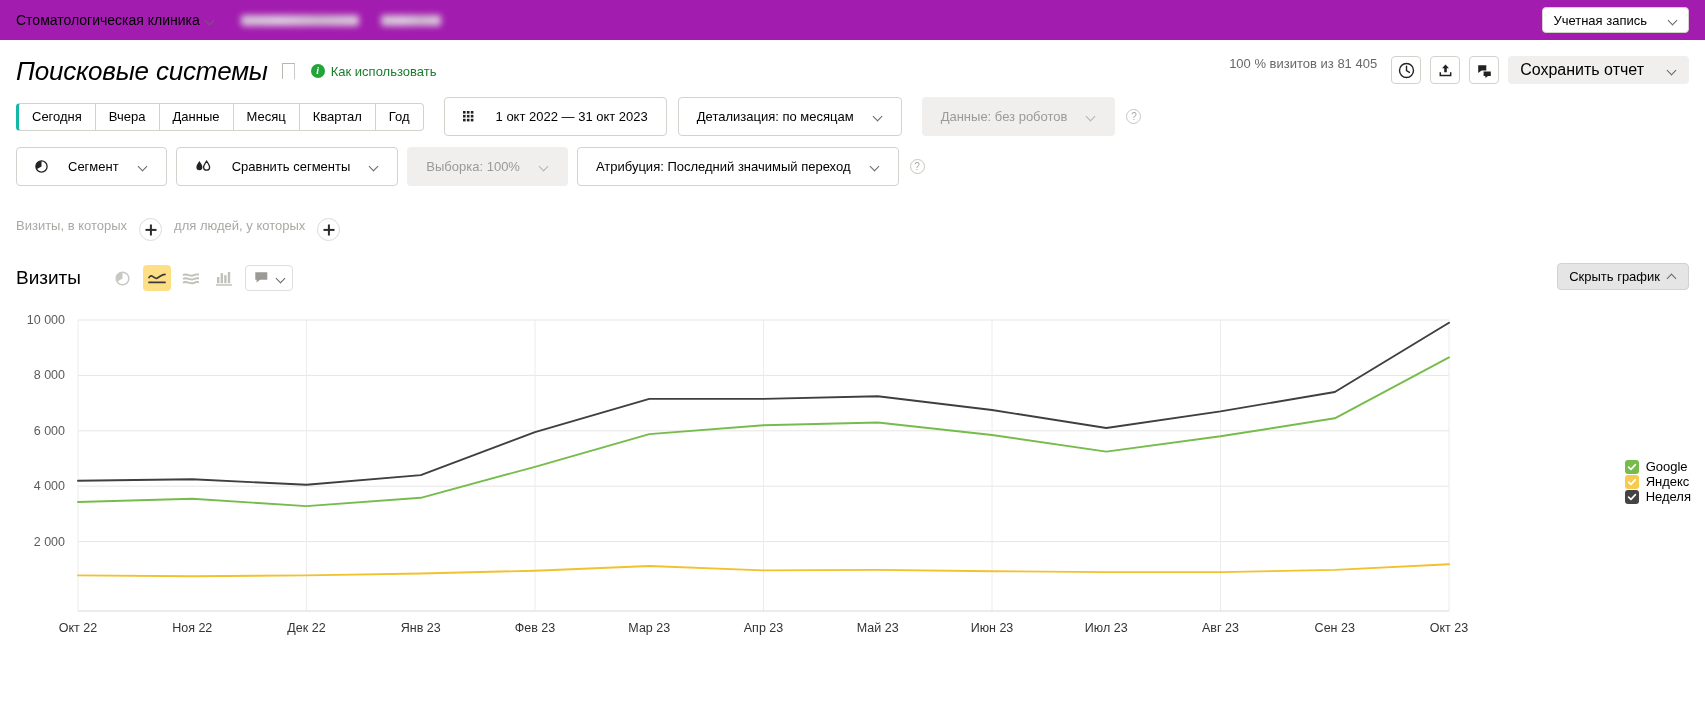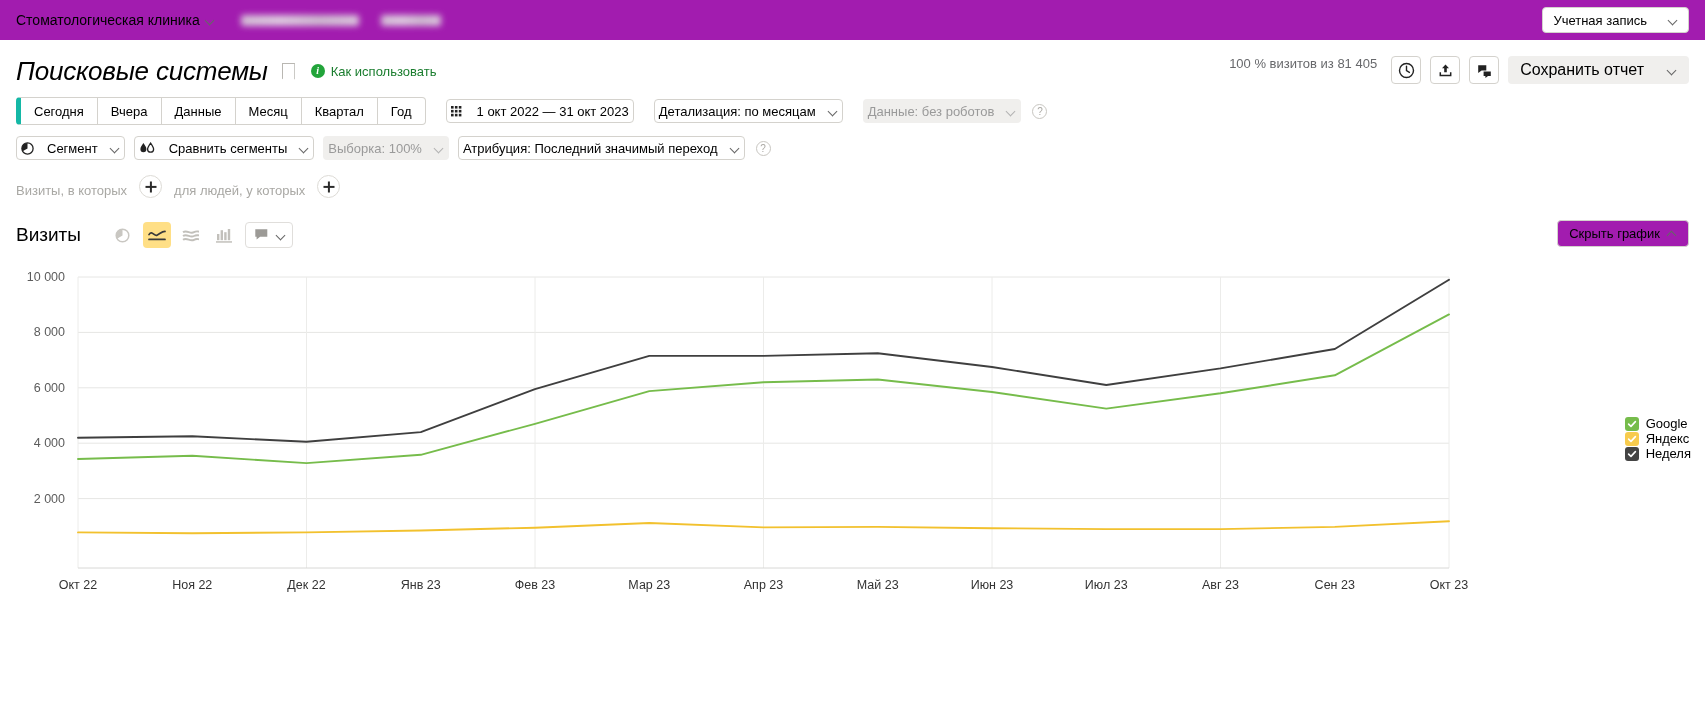--- a/index.html
+++ b/index.html
@@ -86,37 +86,37 @@
   
   .rowbar { display:flex; align-items:center; padding:0 16px; gap:9px; }
   .row-period { margin-top:13px; }
   .row-segment { margin-top:11px; }
   .seg-group { display:flex; }
   .seg-btn {
     height:28px; padding:0 13px; font-size:13px;
     border:1px solid #d4d2cd; border-left:none; background:#fff;
     display:flex; align-items:center; cursor:pointer; color:#000;
   }
-  .seg-btn:first-child { border-left:5px solid #14b8a6; border-radius:4px 0 0 4px; }
+  .seg-btn:first-child { border-left:3px solid #14b8a6; border-radius:4px 0 0 4px; }
   .seg-btn:last-child { border-radius:0 4px 4px 0; }
   .pill {
-    height:24px; padding:0 4px; font-size:13px;
+    height:39px; padding:0 18px; font-size:13px;
     border:1px solid #d4d2cd; border-radius:4px; background:#fff;
-    display:flex; align-items:center; gap:13px; cursor:pointer; color:#000;
+    display:flex; align-items:center; gap:20px; cursor:pointer; color:#000;
     white-space:nowrap;
   }
   .pill.flat { border-color:transparent; background:#f0efed; color:#9a9a9a; }
   .pill.flat .chev::before { border-color:#b3b3b3; }
   .q-mark {
     width:15px; height:15px; border-radius:50%; border:1.3px solid #c8c6c1;
     color:#aaa8a3; font-size:10px; display:flex; align-items:center;
     justify-content:center; cursor:pointer; margin-left:2px;
   }
 
-  .row-visits { margin-top:15px; display:flex; align-items:flex-end; gap:12px; padding:0 16px; }
+  .row-visits { margin-top:32px; display:flex; align-items:flex-start; gap:12px; padding:0 16px; }
   .muted-label { font-size:13px; color:#a9a8a4; }
   .plus-btn {
     width:23px; height:23px; border-radius:50%; border:1px solid #dddbd6;
     background:#fff; position:relative; cursor:pointer;
   }
   .plus-btn::before, .plus-btn::after {
     content:""; position:absolute; background:#2b2b2b;
     left:50%; top:50%; transform:translate(-50%,-50%);
   }
   .plus-btn::before { width:11px; height:2.2px; }
@@ -134,21 +134,21 @@
     display:flex; align-items:center; justify-content:center; cursor:pointer;
   }
   .ctype.active { background:#ffdf86; }
   .annot {
     height:26px; padding:0 6px 0 8px; border:1px solid #e0dedb; border-radius:4px;
     display:flex; align-items:center; gap:8px; background:#fff; cursor:pointer;
   }
   .hide-chart {
     position:absolute; right:16px; top:0;
     height:27px; padding:0 11px; border:1px solid #d4d2cd; border-radius:4px;
-    background:#a21caf; font-size:13px; display:flex; align-items:center; gap:8px;
+    background:#e5e5e5; font-size:13px; display:flex; align-items:center; gap:8px;
     cursor:pointer;
   }
 
   
   .chart-wrap { position:relative; margin-top:14px; height:390px; }
   .chart-svg { display:block; }
   .legend {
     position:absolute; right:14px; top:152px;
     display:flex; flex-direction:column; 
   }
@@ -236,21 +236,21 @@
           <rect x="3.9" y="4.9" width="2.6" height="2.6"></rect>
           <rect x="7.8" y="4.9" width="2.6" height="2.6"></rect>
         <rect x="0" y="8.8" width="2.6" height="2.6"></rect>
           <rect x="3.9" y="8.8" width="2.6" height="2.6"></rect>
           <rect x="7.8" y="8.8" width="2.6" height="2.6"></rect>
       </g>
     </svg>
     <span>1 окт 2022 — 31 окт 2023</span>
   </div>
 
-  <div class="pill" style="margin-left:11px">
+  <div class="pill" style="margin-left:2px">
     <span>Детализация: по месяцам</span>
     <span class="chev"></span>
   </div>
 
   <div class="pill flat" style="margin-left:11px">
     <span>Данные: без роботов</span>
     <span class="chev"></span>
   </div>
 
   <div class="q-mark">?</div>

